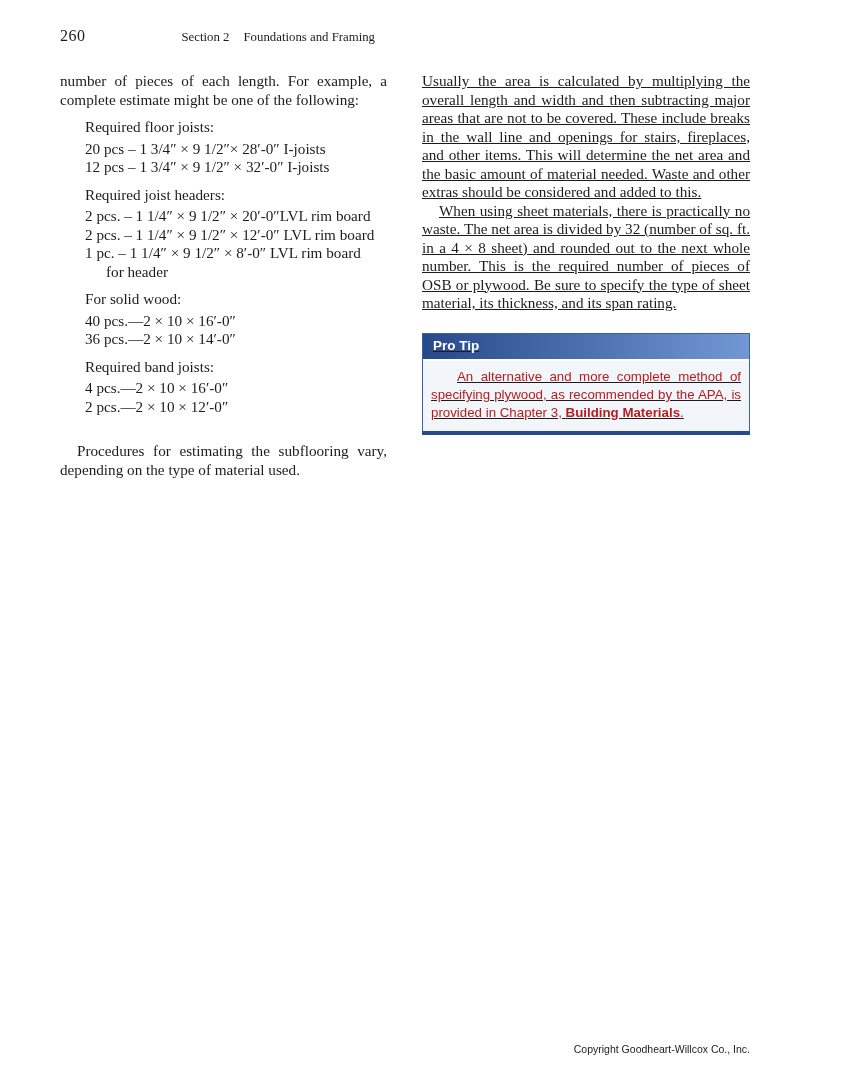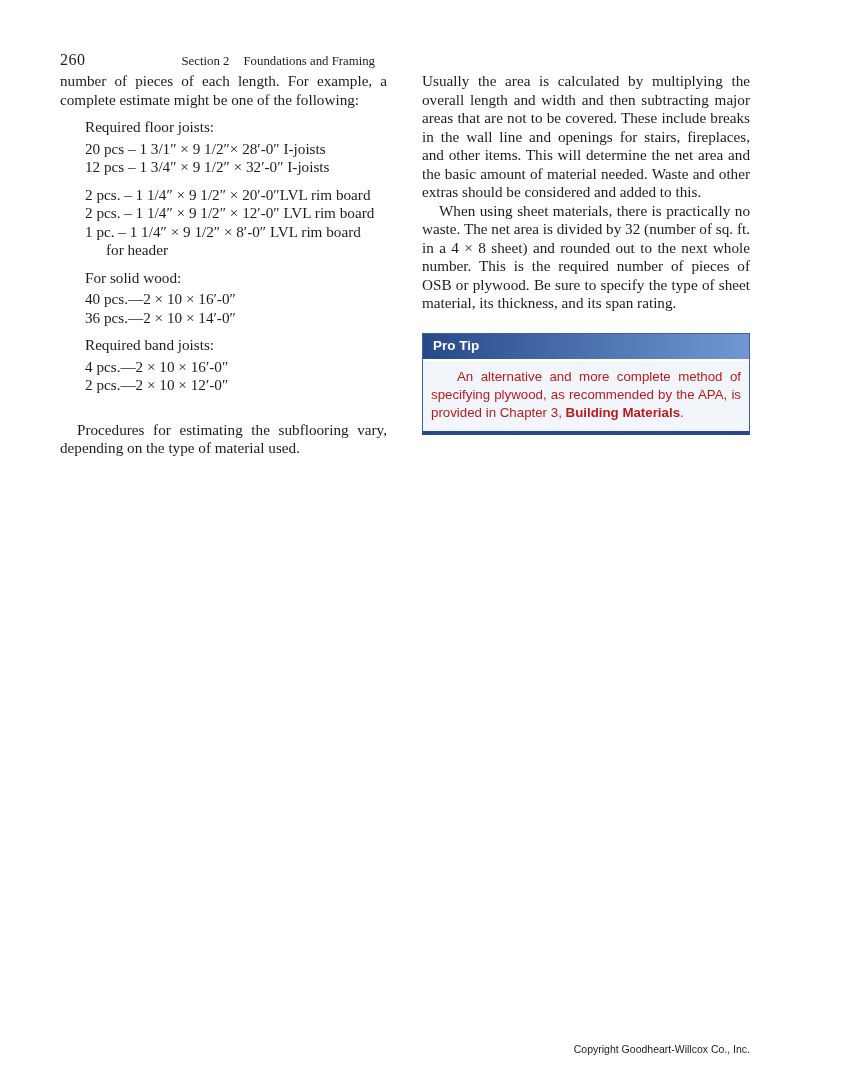--- a/index.html
+++ b/index.html
@@ -6,33 +6,33 @@
   html, body { background: #ffffff; }
   body {
     width: 849px; height: 1087px;
     position: relative;
     font-family: "Liberation Serif", serif;
     color: #1c1c1c;
     overflow: hidden;
   }
   .page-header {
     position: absolute; top: 27px; left: 60px;
-    display: flex; align-items: baseline; margin-top: 24px;
+    display: flex; align-items: baseline;
   }
   .page-number { font-size: 16px; letter-spacing: 0.5px; }
   .section-heading { font-size: 12.8px; margin-left: 48px; }
   .section-label { margin-right: 14px; padding-left: 48px; }
 
   .content {
     position: absolute; top: 72px; left: 60px; width: 690px;
     display: flex; gap: 35px;
   }
   .col { font-size: 15.2px; line-height: 18.5px; }
   .col-left  { width: 332px; }
-  .col-right { width: 333px; }
+  .col-right { width: 333px; text-decoration: underline; }
 
   p.para { text-align: justify; }
   p.para.indent { text-indent: 17px; }
 
   .list-block { margin: 9px 0 9px 25px; text-align: left; }
   .list-heading { margin-bottom: 3px; }
   .list-item { text-align: left; }
   .list-item.cont { padding-left: 21px; }
   .closing { margin-top: 26px; }
 
@@ -79,25 +79,26 @@
   </span>
 </header>
 
 <main class="content">
 
   <section class="col col-left">
     <p class="para">number of pieces of each length. For example, a complete estimate might be one of the following:</p>
 
     <div class="list-block">
       <p class="list-heading">Required floor joists:</p>
-      <p class="list-item">20 pcs – 1 3/1″ × 9 1/2″× 28′-0″ I-joists</p>
+      <p class="list-item">20 pcs – 1 3/4″ × 9 1/2″× 28′-0″ I-joists</p>
       <p class="list-item">12 pcs – 1 3/4″ × 9 1/2″ × 32′-0″ I-joists</p>
     </div>
 
     <div class="list-block">
+      <p class="list-heading">Required joist headers:</p>
       <p class="list-item">2 pcs. – 1 1/4″ × 9 1/2″ × 20′-0″LVL rim board</p>
       <p class="list-item">2 pcs. – 1 1/4″ × 9 1/2″ × 12′-0″ LVL rim board</p>
       <p class="list-item">1 pc. – 1 1/4″ × 9 1/2″ × 8′-0″ LVL rim board</p>
       <p class="list-item cont">for header</p>
     </div>
 
     <div class="list-block">
       <p class="list-heading">For solid wood:</p>
       <p class="list-item">40 pcs.—2 × 10 × 16′-0″</p>
       <p class="list-item">36 pcs.—2 × 10 × 14′-0″</p>

